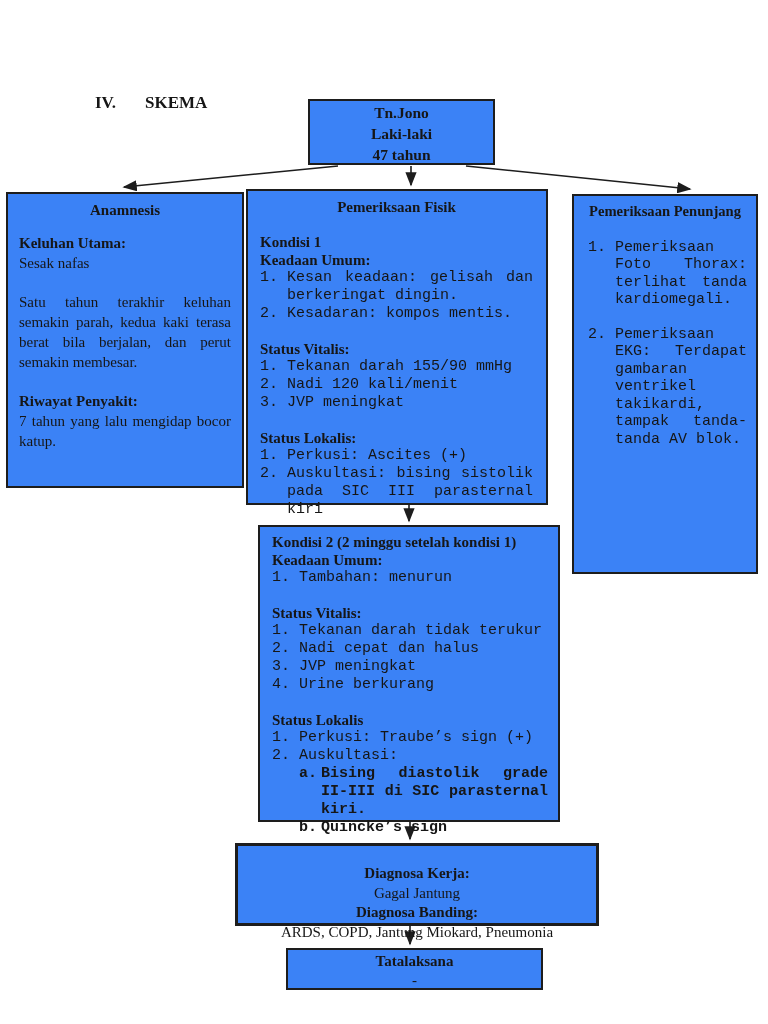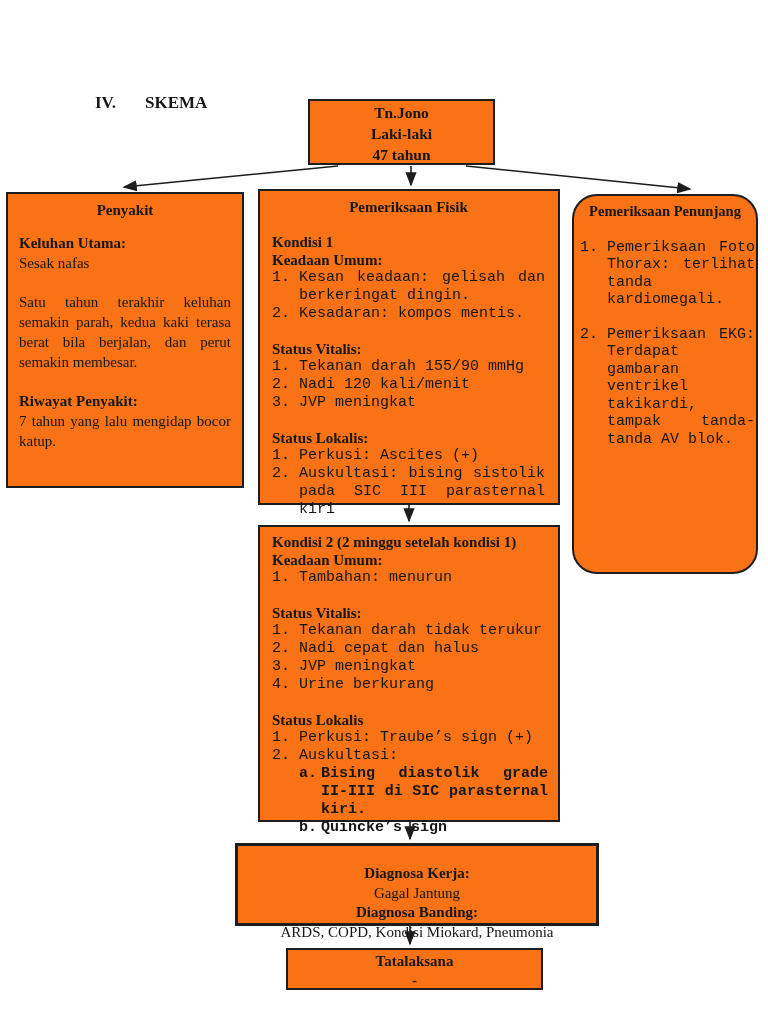--- a/index.html
+++ b/index.html
@@ -1,41 +1,41 @@
 <!DOCTYPE html>
 <html><head>
 <meta charset="utf-8">
 <style>
   html,body{margin:0;padding:0;background:#fff;}
   .page{position:relative;width:768px;height:1024px;background:#ffffff;overflow:hidden;
         font-family:"Liberation Serif","DejaVu Serif",serif;color:#161616;margin-top:37px;}
   .heading{position:absolute;left:95px;top:56px;font-weight:bold;font-size:17px;display:flex;}
   .heading .num{width:50px;}
   .arrows{position:absolute;left:0;top:0;width:768px;height:1024px;pointer-events:none;}
-  .box{position:absolute;border:2px solid #1d1d1d;background:#f97316;box-sizing:border-box;font-size:15px;}
+  .box{position:absolute;border:2px solid #1d1d1d;background:#3b82f6;box-sizing:border-box;font-size:15px;}
   .box-title{text-align:center;font-weight:bold;}
   .lbl{font-weight:bold;}
   .txt{text-align:justify;}
   ol{margin:0;padding:0;list-style:none;counter-reset:li;}
   li{counter-increment:li;display:grid;grid-template-columns:27px 1fr;font-family:Liberation Mono, monospace;}
   li::before{content:counter(li) ".";}
   li > ol{grid-column:2;}
   ol.alpha li{grid-template-columns:22px 1fr;}
   ol.alpha li::before{content:counter(li,lower-alpha) ".";}
   li .t{text-align:justify;}
 
   .top-box{left:308px;top:62px;width:187px;height:66px;text-align:center;font-weight:bold;
            line-height:21px;padding-top:1px;font-size:15.5px;}
   .anamnesis{left:6px;top:155px;width:238px;height:296px;padding:6px 11px;line-height:20px;}
   .anamnesis .box-title{margin-bottom:13px;}
   .anamnesis .section{margin-bottom:19px;}
-  .fisik{left:258px;top:152px;width:302px;height:316px;padding:7px 13px 4px 12px;line-height:18px;}
+  .fisik{left:246px;top:152px;width:302px;height:316px;padding:7px 13px 4px 12px;line-height:18px;}
   .fisik .box-title{margin-bottom:17px;}
   .grp{margin-bottom:17px;}
-  .penunjang{left:572px;top:157px;width:186px;height:380px;padding:7px 1px;line-height:17.5px;border-radius:25px;}
+  .penunjang{left:572px;top:157px;width:186px;height:380px;padding:7px 9px;line-height:17.5px;}
   .penunjang .box-title{margin-bottom:18px;font-size:14.6px;}
   .penunjang li{margin-bottom:17px;padding-left:5px;}
   .penunjang li::before{content:counter(li) ".";}
   .kondisi2{left:258px;top:488px;width:302px;height:297px;padding:6px 10px 4px 12px;line-height:18px;}
   .kondisi2 .k2-title{font-weight:bold;}
   .bold-item{font-weight:bold;}
   .diagnosa{left:235px;top:806px;width:364px;height:83px;border-width:3px;
             text-align:center;line-height:19.5px;padding-top:18px;}
   .tatalaksana{left:286px;top:911px;width:257px;height:42px;text-align:center;line-height:19px;padding-top:2px;}
   .footer{position:absolute;left:494px;top:993px;font-family:"Liberation Sans","DejaVu Sans",sans-serif;
@@ -67,21 +67,21 @@
     </g>
   </svg>
 
   <div class="box top-box">
     <div>Tn.Jono</div>
     <div>Laki-laki</div>
     <div>47 tahun</div>
   </div>
 
   <div class="box anamnesis">
-    <div class="box-title">Penyakit</div>
+    <div class="box-title">Anamnesis</div>
     <div class="section">
       <div class="lbl">Keluhan Utama:</div>
       <div class="txt">Sesak nafas</div>
     </div>
     <div class="section">
       <div class="txt">Satu tahun terakhir keluhan semakin parah, kedua kaki terasa berat bila berjalan, dan perut semakin membesar.</div>
     </div>
     <div class="section">
       <div class="lbl">Riwayat Penyakit:</div>
       <div class="txt">7 tahun yang lalu mengidap bocor katup.</div>
@@ -186,21 +186,21 @@
           </ol>
         </li>
       </ol>
     </div>
   </div>
 
   <div class="box diagnosa">
     <div class="lbl">Diagnosa Kerja:</div>
     <div>Gagal Jantung</div>
     <div class="lbl">Diagnosa Banding:</div>
-    <div>ARDS, COPD, Kondisi Miokard, Pneumonia</div>
+    <div>ARDS, COPD, Jantung Miokard, Pneumonia</div>
   </div>
 
   <div class="box tatalaksana">
     <div class="lbl">Tatalaksana</div>
     <div>-</div>
   </div>
 
   <div class="footer">Dipindai dengan CamScanner</div>
 
 </div>

